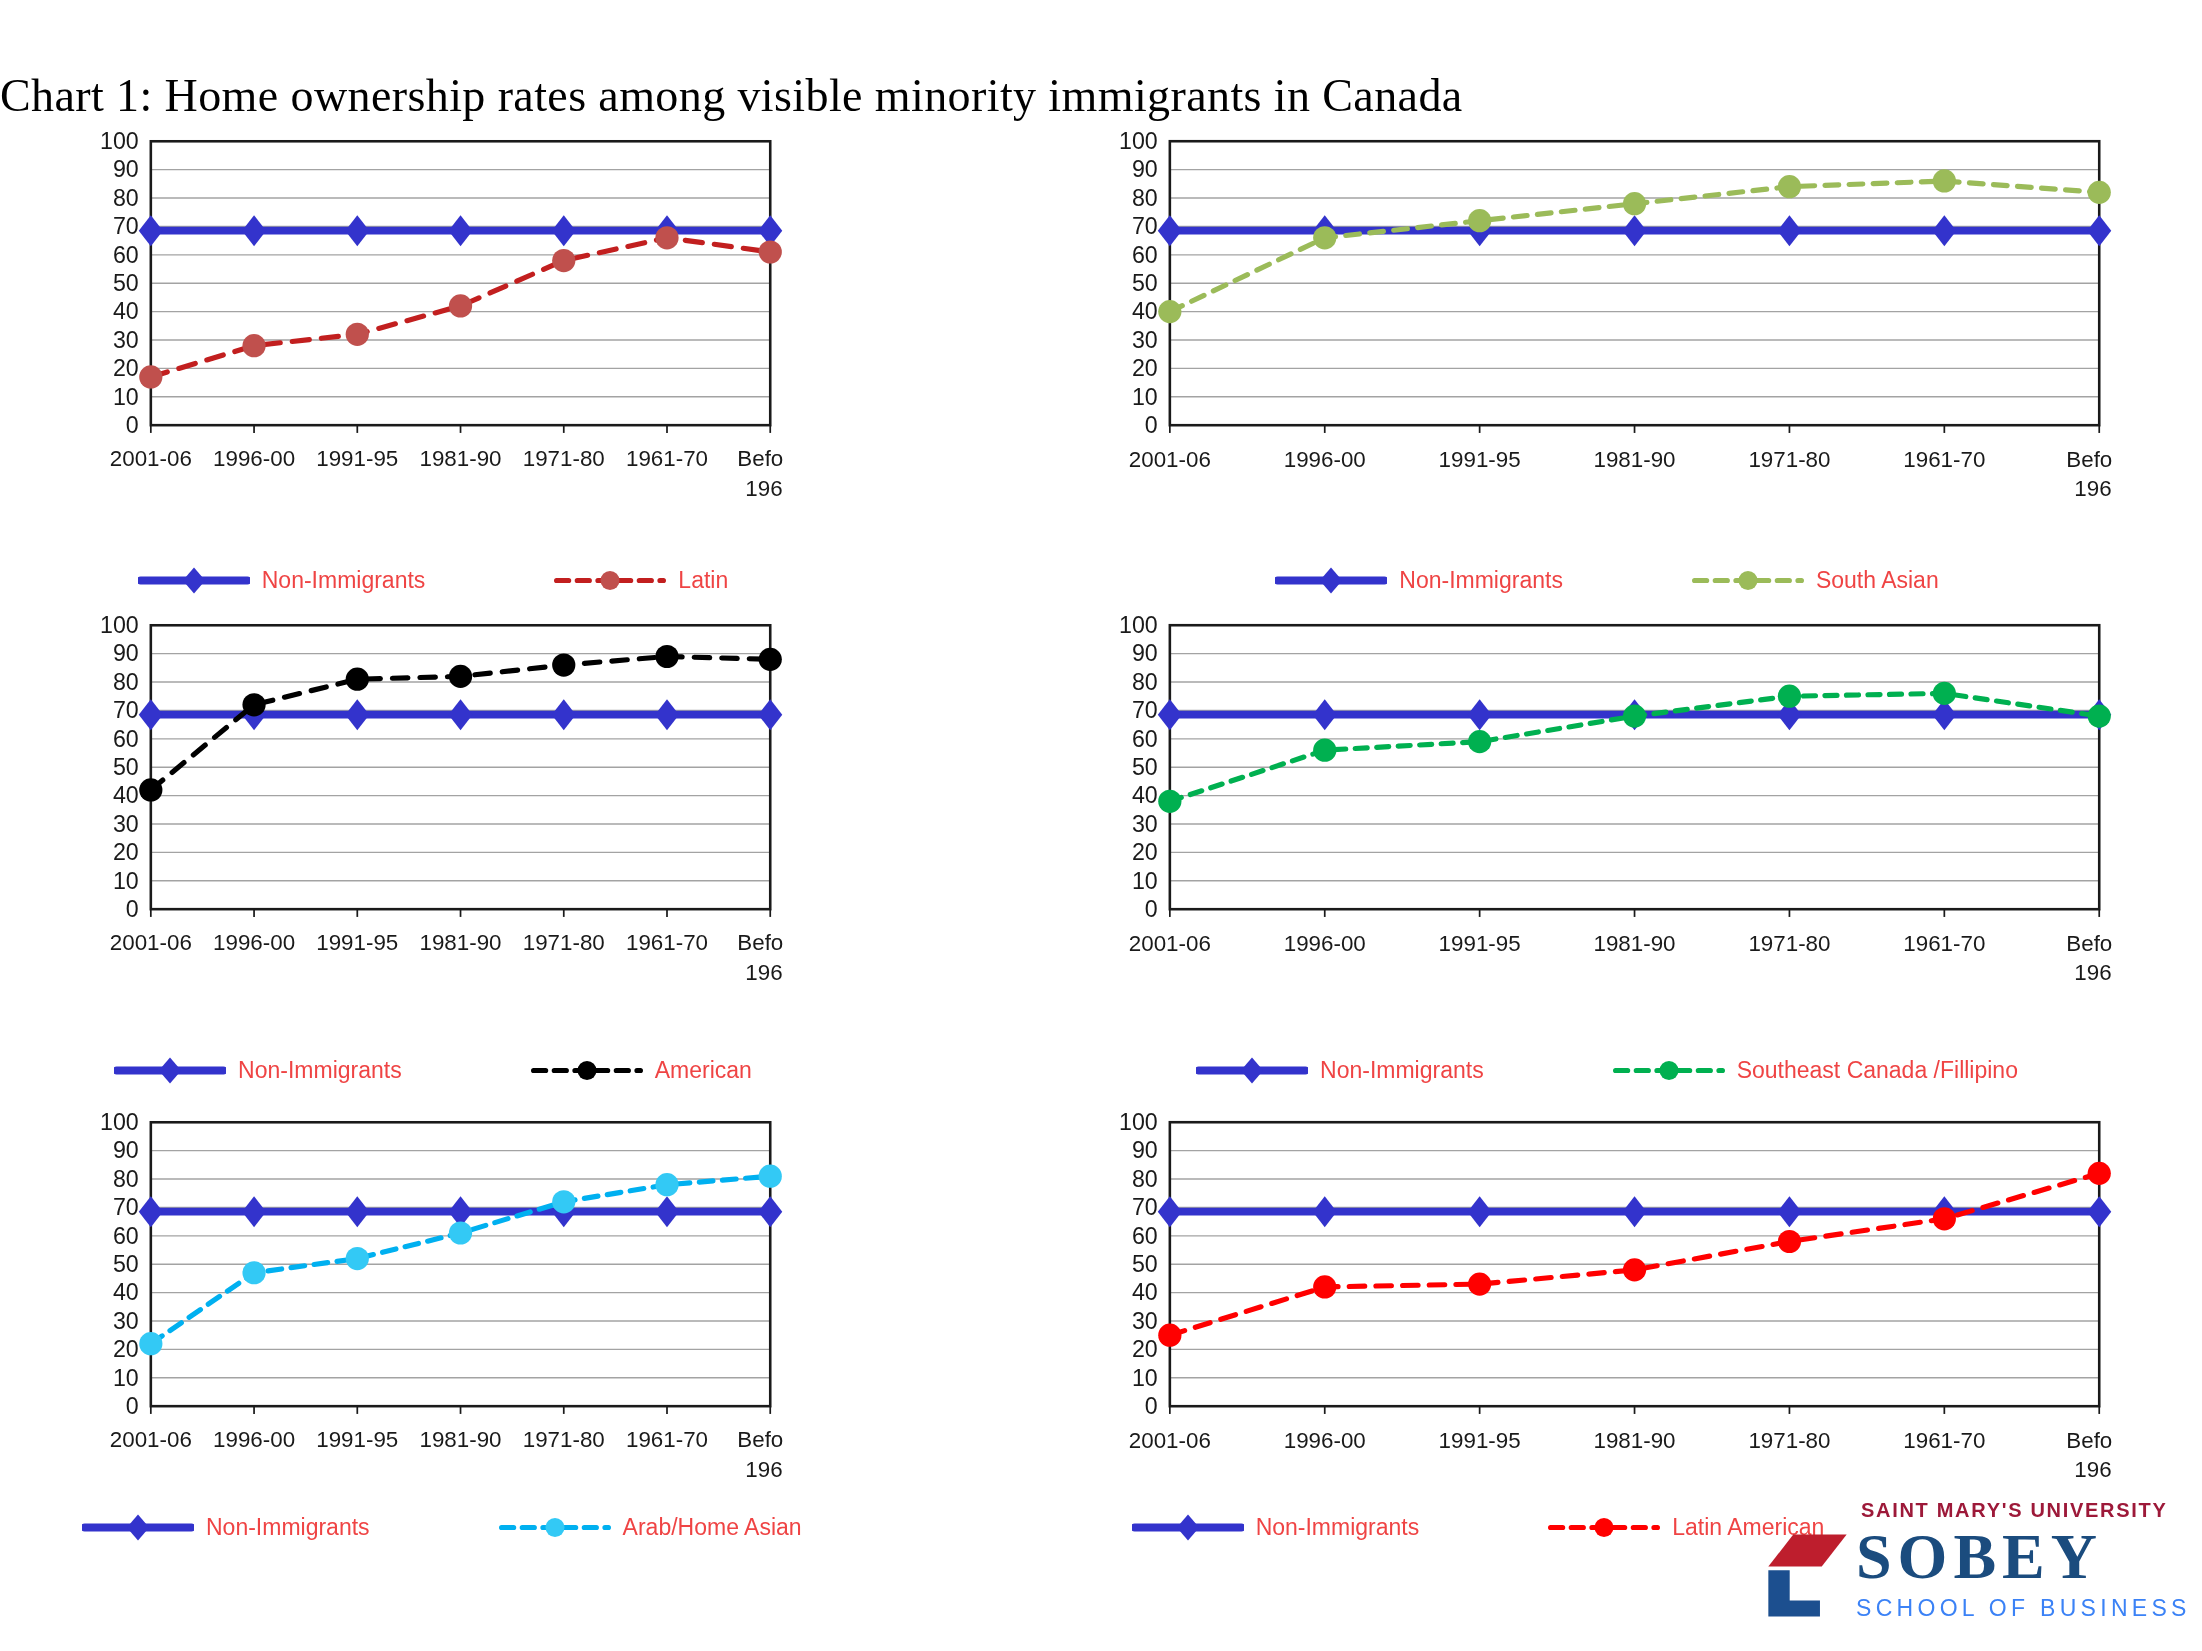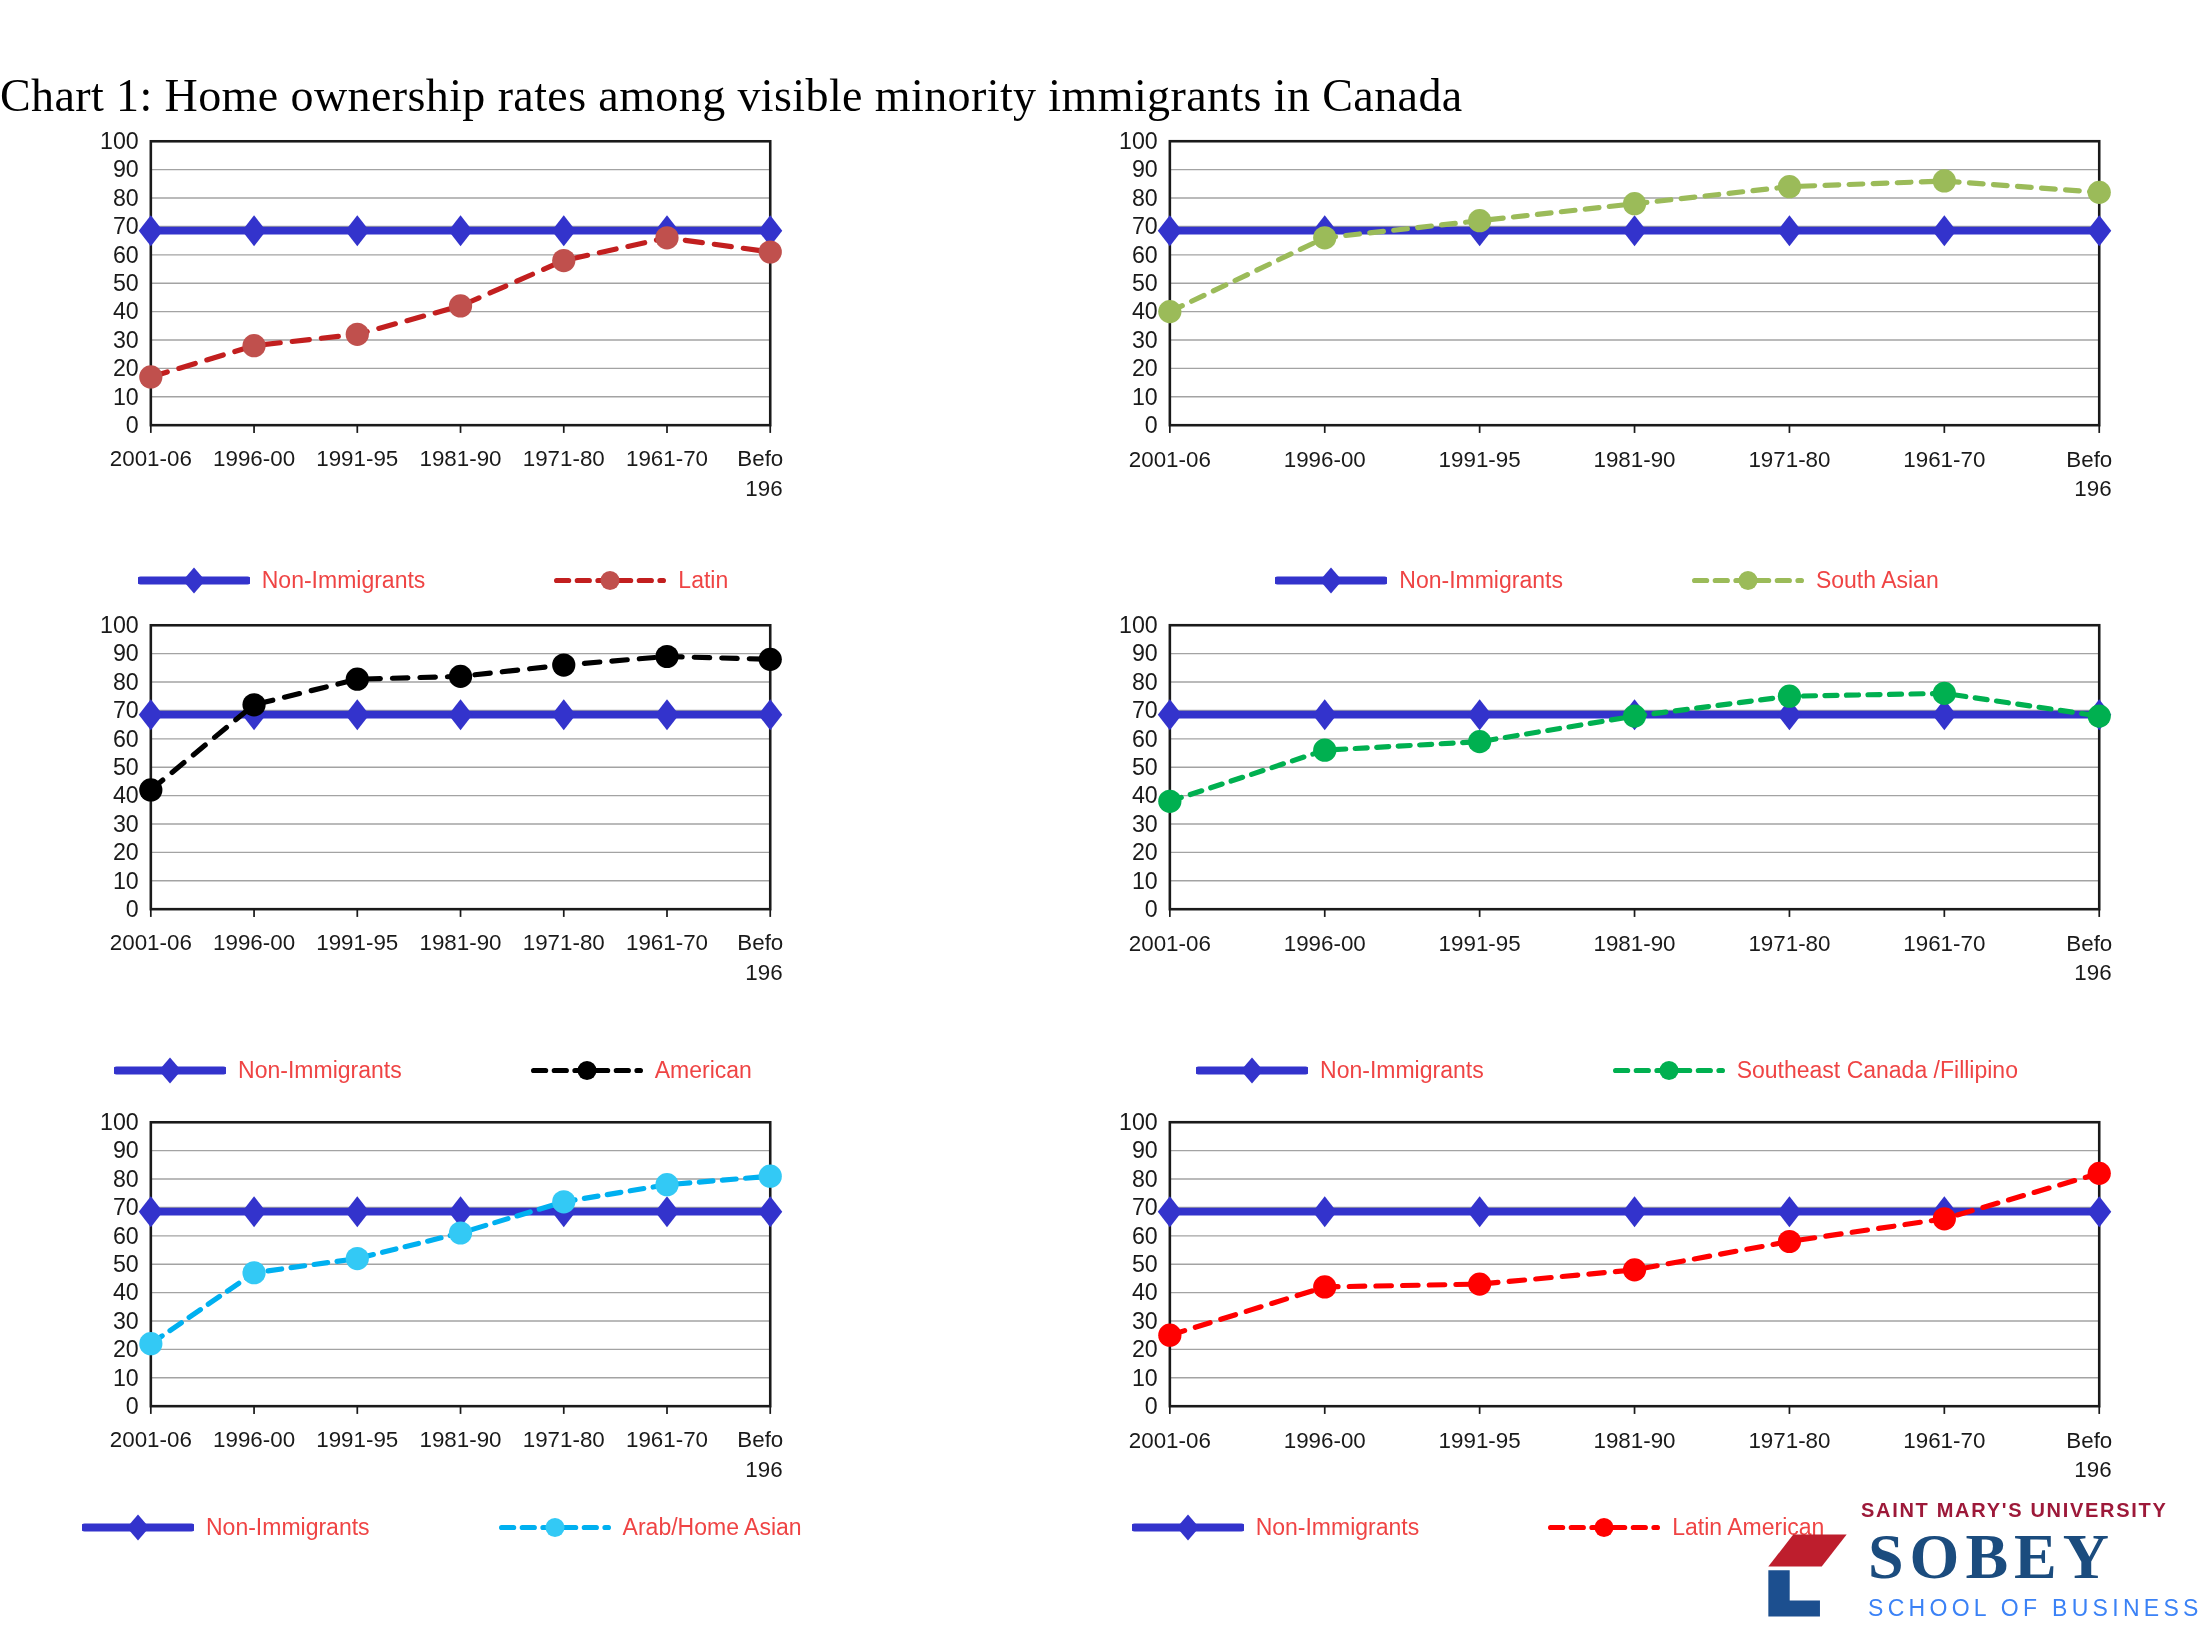--- a/index.html
+++ b/index.html
@@ -21,21 +21,21 @@
   .row-b .legend{margin-top:59px;}
   .row-c .legend{margin-top:19px;}
   #cell-5 .legend{padding-right:258px;}
   .legend-item{display:flex;align-items:center;gap:12px;}
   .legend-label{font-size:23px;color:#ef4444;}
   
   .logo{position:absolute;left:1766px;top:1499px;width:404px;}
   .logo-univ{font-size:20px;font-weight:bold;color:#9D1939;letter-spacing:1.7px;margin-left:95px;white-space:nowrap;}
   .logo-row{display:flex;align-items:flex-start;margin-top:3.4px;}
   .logo-mark{flex:0 0 auto;margin-top:5.2px;}
-  .logo-text{margin-left:19px;}
+  .logo-text{margin-left:7px;}
   .logo-sobey{font-family:"Liberation Serif",serif;font-weight:bold;font-size:64px;line-height:64px;color:#1B4C7E;letter-spacing:6px;}
   .logo-school{font-size:23px;color:#3b82f6;letter-spacing:4.3px;margin-top:5.2px;white-space:nowrap;}
 </style>
 </head>
 <body>
 
 <div class="page-title">Chart 1: Home ownership rates among visible minority immigrants in Canada</div>
 
 <div class="chart-cell row-a" id="cell-0">
   <div class="plot"><svg width="702" height="379" viewBox="0 0 816 440">

